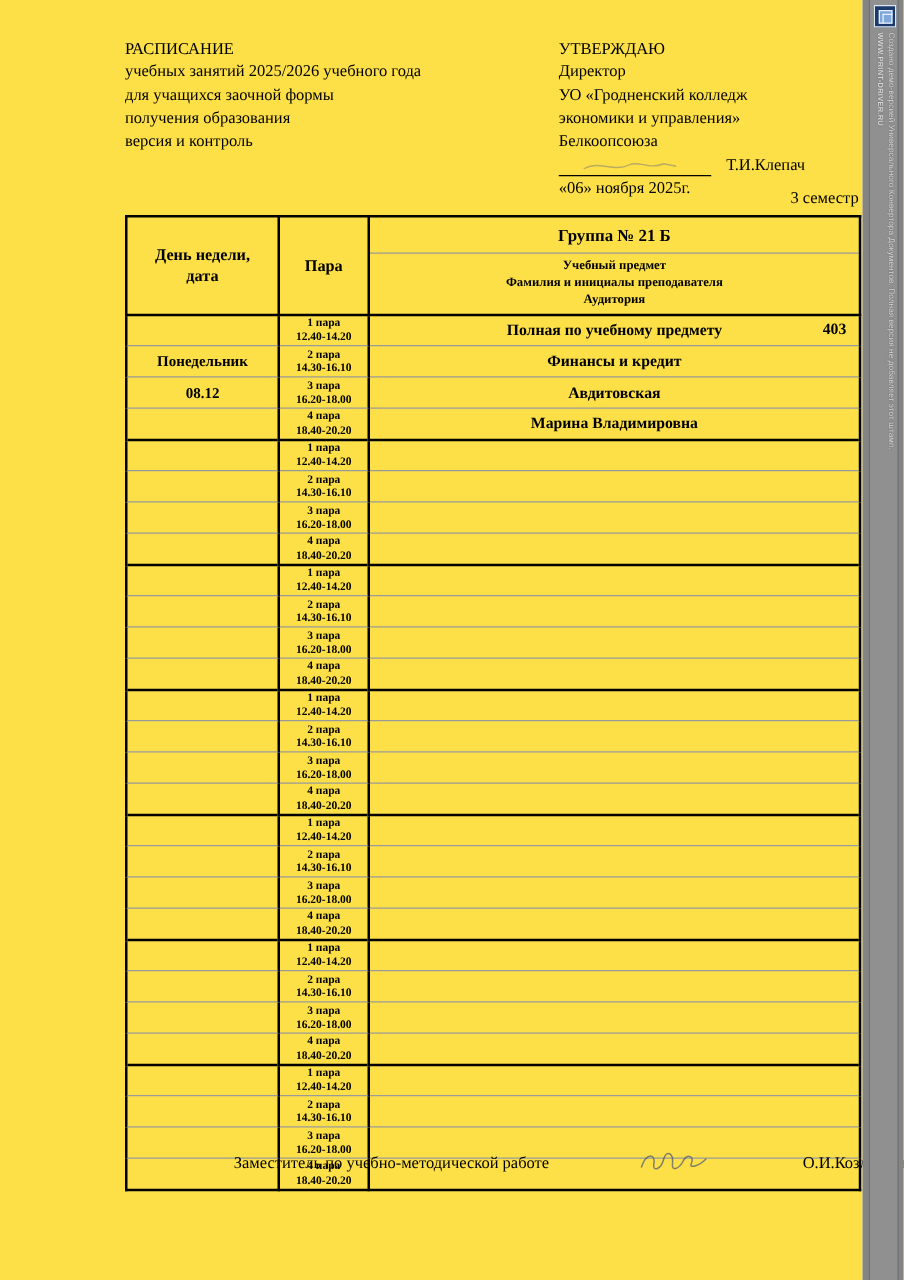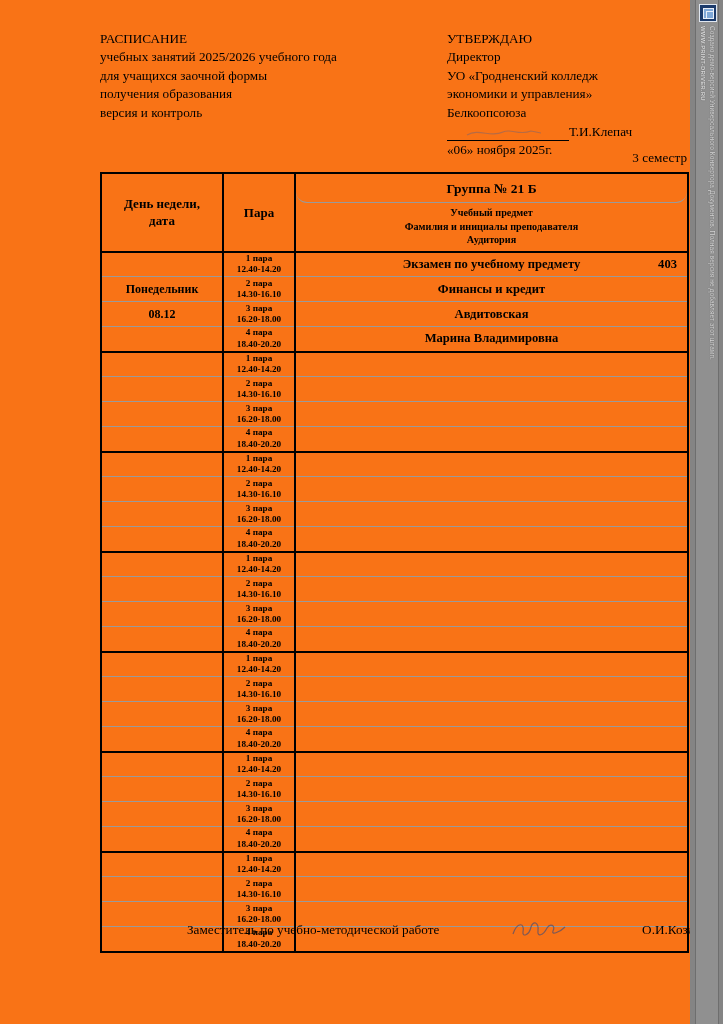--- a/index.html
+++ b/index.html
@@ -14,21 +14,21 @@
     position: relative;
     overflow: hidden;
   }
 
   
   #page {
     position: absolute;
     left: 0; top: 0;
     width: 690px;
     height: 1024px;
-    background: #f97316;
+    background: #fde047;
   }
 
   
   #watermark-strip {
     position: absolute;
     right: 0; top: 0;
     width: 33px;
     height: 1024px;
     background: #848484;
   }
@@ -108,20 +108,21 @@
     width: 240px;
     font-size: 13.2px;
     line-height: 18.4px;
   }
   #approve-block .line { white-space: nowrap; }
   #sign-row {
     position: relative;
     height: 19px;
     display: flex;
     align-items: flex-end;
+    gap: 12px;
   }
   #sign-line {
     width: 122px;
     border-bottom: 1px solid #000;
     height: 17px;
     position: relative;
   }
   #sign-scribble {
     position: absolute;
     left: 18px; top: 2px;
@@ -178,21 +179,20 @@
     border-top: 2.2px solid #000;
     border-bottom: 2.2px solid #000;
     padding: 0;
     height: 76px;
   }
   .grp-title {
     font-weight: bold;
     font-size: 13.5px;
     padding: 7px 0 5px;
     border-bottom: 1px solid #9a9a9a;
-    border-radius: 11px;
   }
   .grp-sub {
     font-weight: bold;
     font-size: 10.2px;
     line-height: 13.5px;
     padding: 3px 0 4px;
   }
 
   
   tr.r-row td { height: 25px; }
@@ -317,21 +317,21 @@
         </th>
       </tr>
     </thead>
     <tbody id="table-body">
         <tr class="r-row block-start">
           <td class="cell-day"></td>
           <td class="cell-pair">
             <span class="pl">1 пара</span>
             <span class="pl">12.40-14.20</span>
           </td>
-          <td class="cell-content"><span>Экзамен по учебному предмету</span><span class="room">403</span></td>
+          <td class="cell-content"><span>Полная по учебному предмету</span><span class="room">403</span></td>
         </tr>
         <tr class="r-row">
           <td class="cell-day">Понедельник</td>
           <td class="cell-pair">
             <span class="pl">2 пара</span>
             <span class="pl">14.30-16.10</span>
           </td>
           <td class="cell-content"><span>Финансы и кредит</span></td>
         </tr>
         <tr class="r-row">

